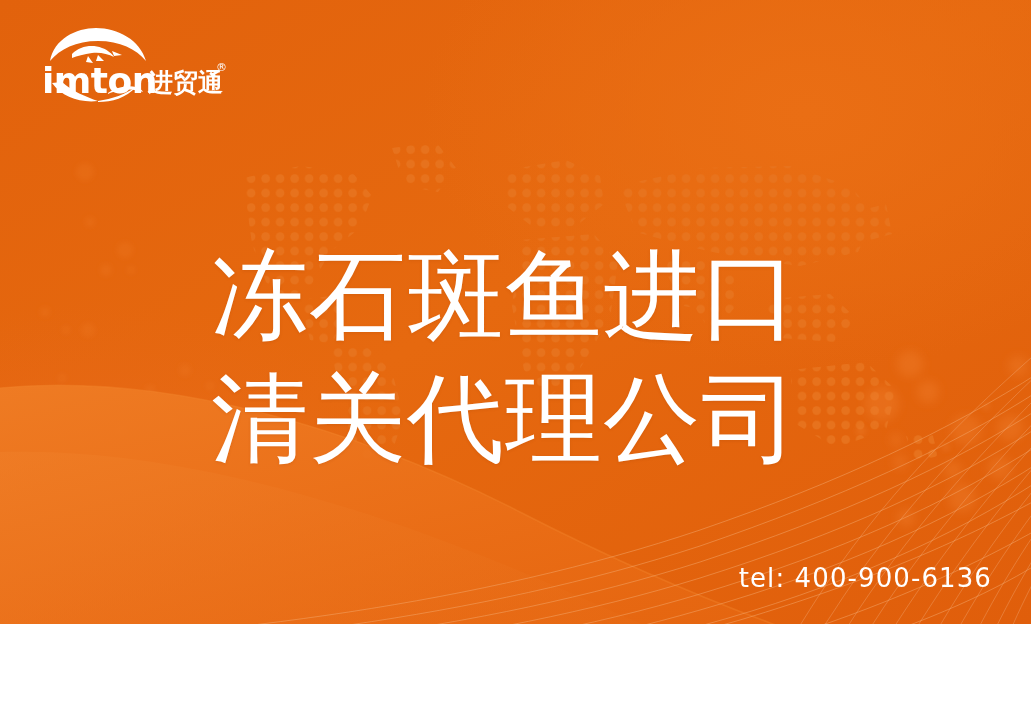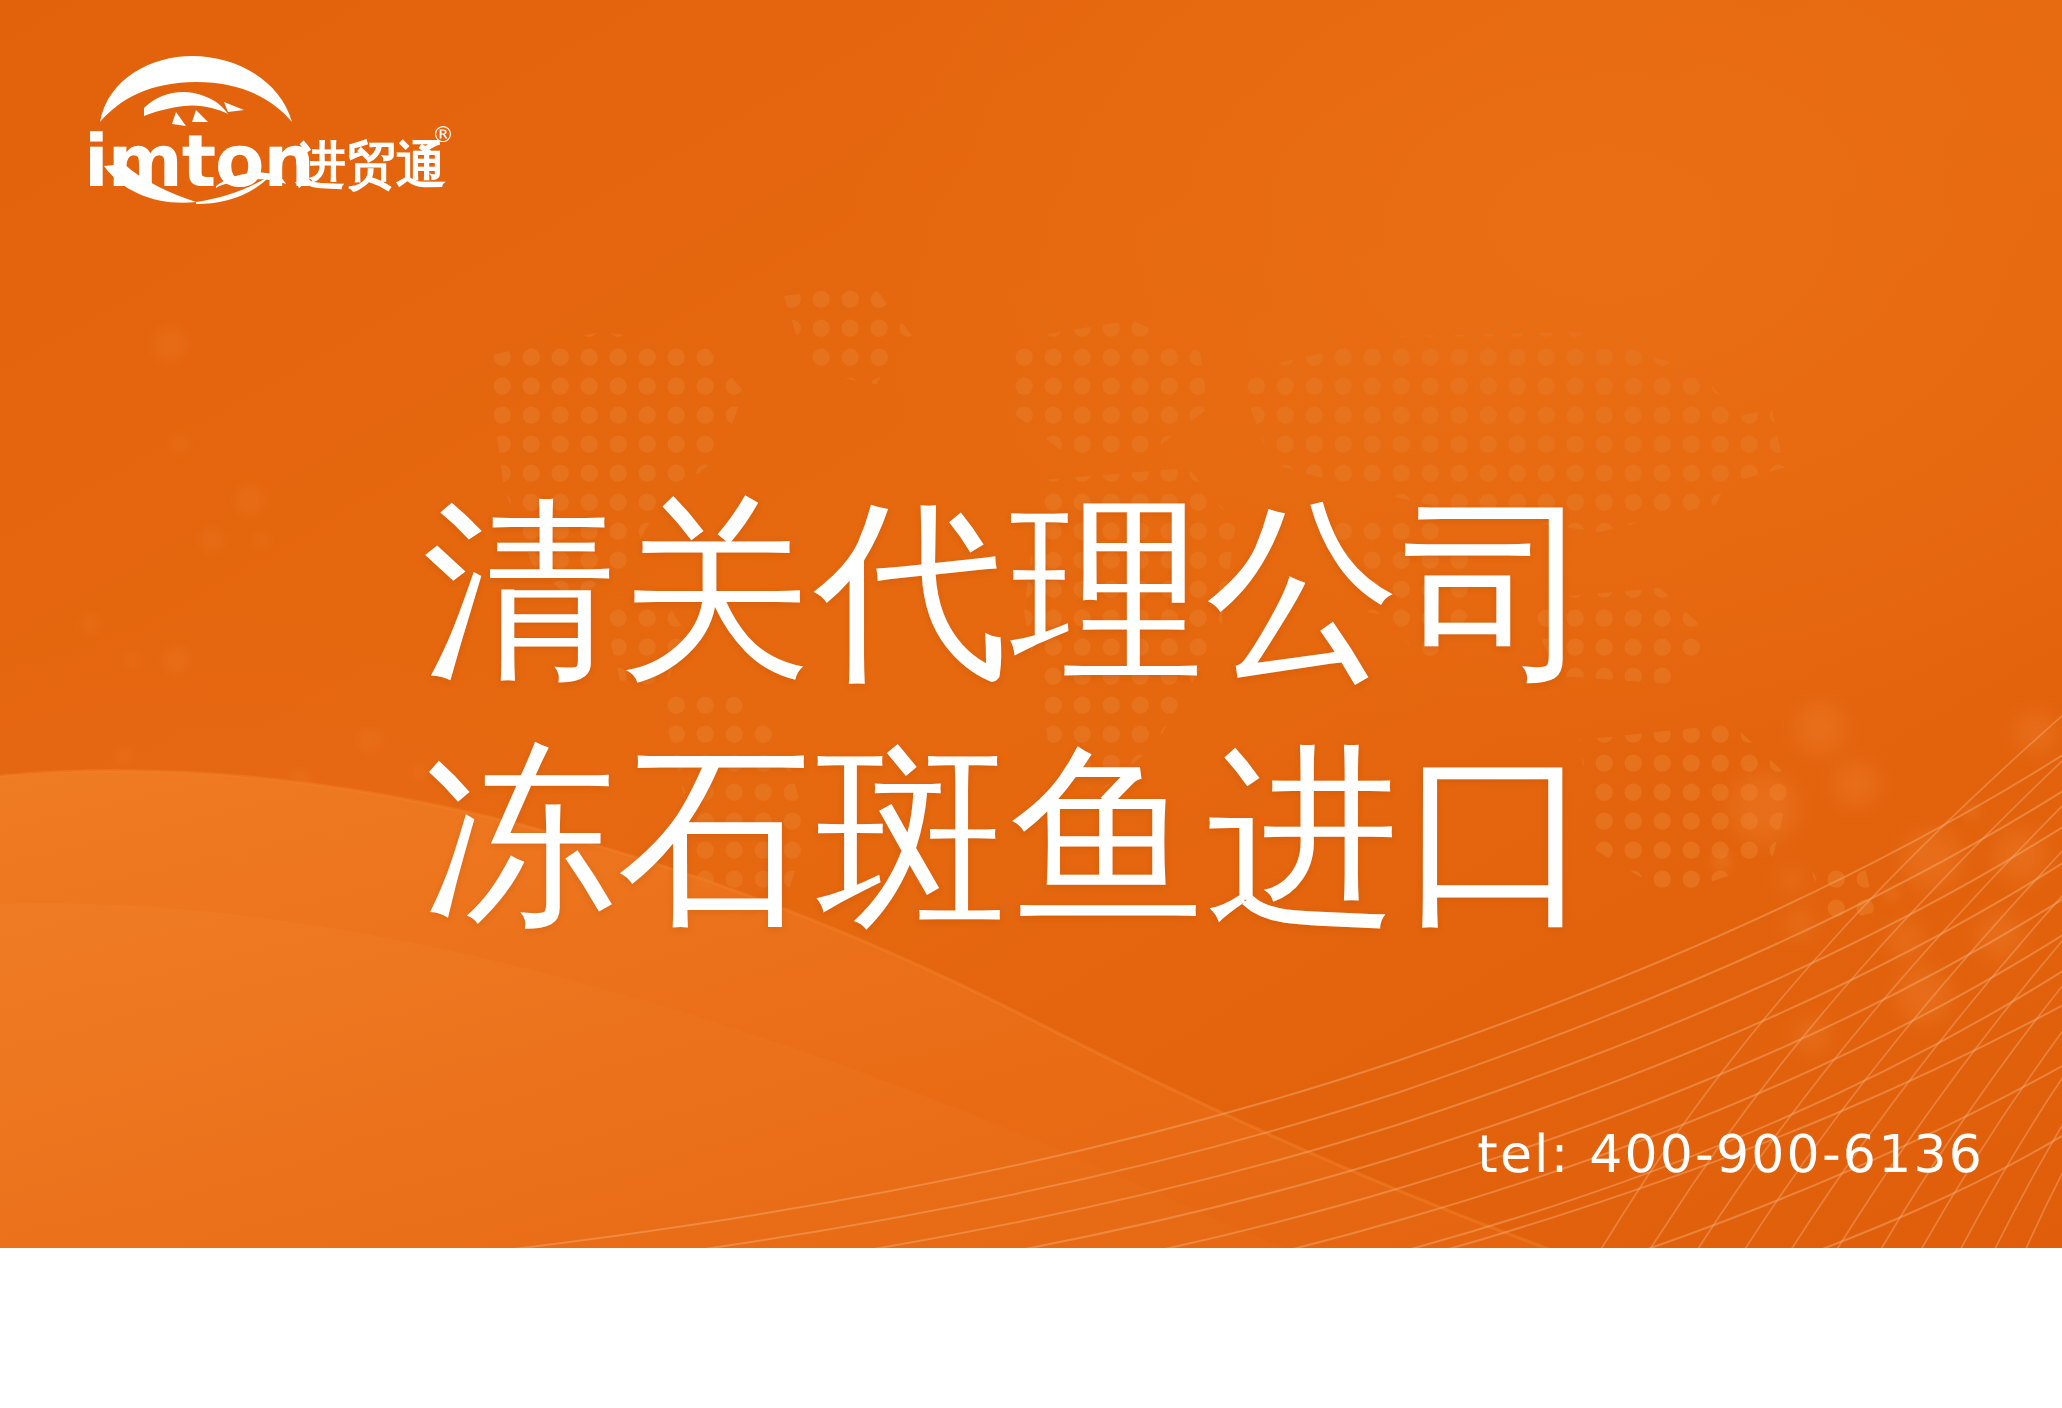--- a/index.html
+++ b/index.html
@@ -234,19 +234,19 @@
     </g>
 
     <text x="6" y="66" font-family="DejaVu Sans, Liberation Sans, sans-serif" font-size="36" font-weight="700" letter-spacing="-0.5" fill="#ffffff">imton</text>
 
     <text x="112" y="64" font-family="DejaVu Sans, Liberation Sans, sans-serif" font-size="25" font-weight="700" letter-spacing="0" fill="#ffffff">进贸通</text>
 
     <text x="180" y="44" font-family="DejaVu Sans, Liberation Sans, sans-serif" font-size="11" fill="#ffffff">®</text>
   </svg>
 
   <div class="headline">
+    <span class="headline-line">冻石斑鱼进口</span>
     <span class="headline-line">清关代理公司</span>
-    <span class="headline-line">冻石斑鱼进口</span>
   </div>
 
   <div class="tel">tel: 400-900-6136</div>
 
 </div>
 
 </body></html>

